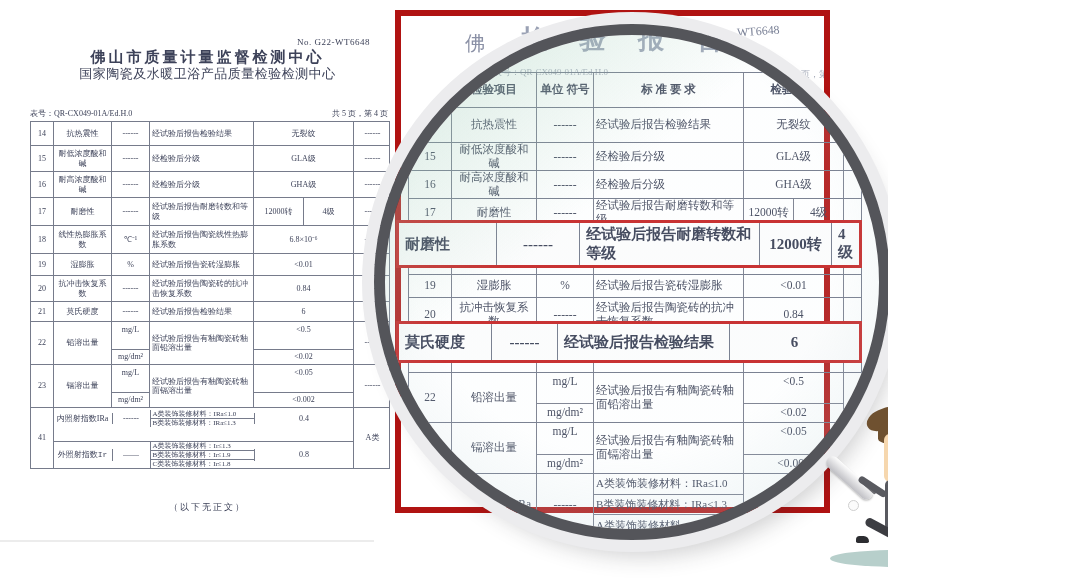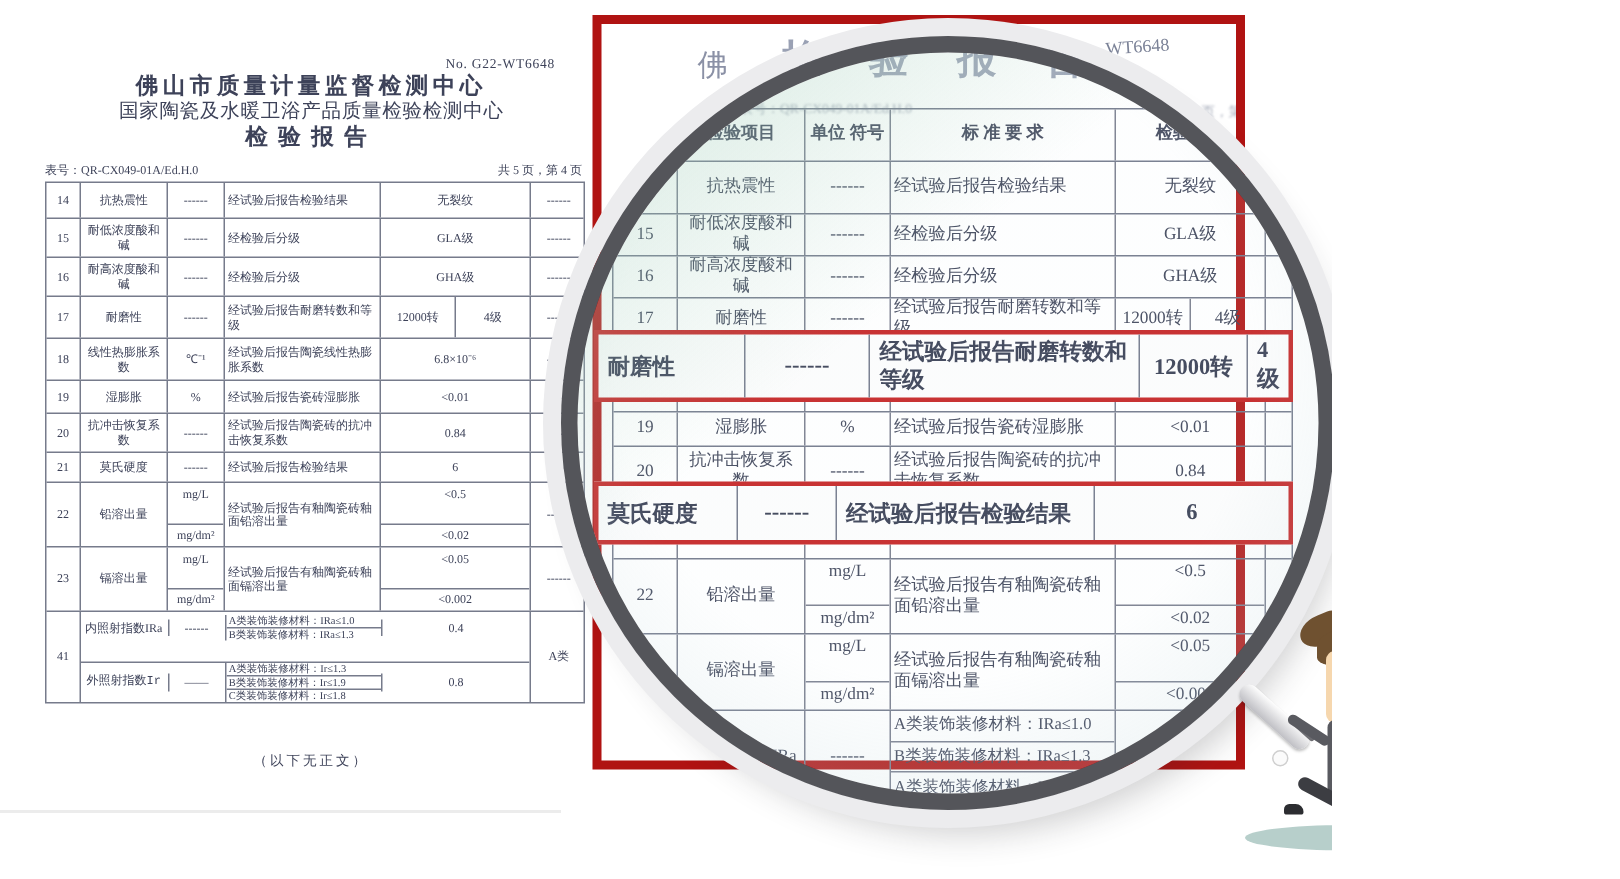--- a/index.html
+++ b/index.html
@@ -117,21 +117,20 @@
 </style>
 </head>
 <body>
 
 <div id="stage">
 
   <div id="doc" class="abs">
     <div class="rno">No. G22-WT6648</div>
     <div class="org1">佛山市质量计量监督检测中心</div>
     <div class="org2">国家陶瓷及水暖卫浴产品质量检验检测中心</div>
-    <div class="title">检验报告</div>
     <div class="meta">
       <span>表号：QR-CX049-01A/Ed.H.0</span>
       <span>共 5 页，第 4 页</span>
     </div>
 
     <div class="tbl">
 
       <div class="tr" style="height:23px">
         <div class="td c-no">14</div>
         <div class="td c-item">抗热震性</div>

